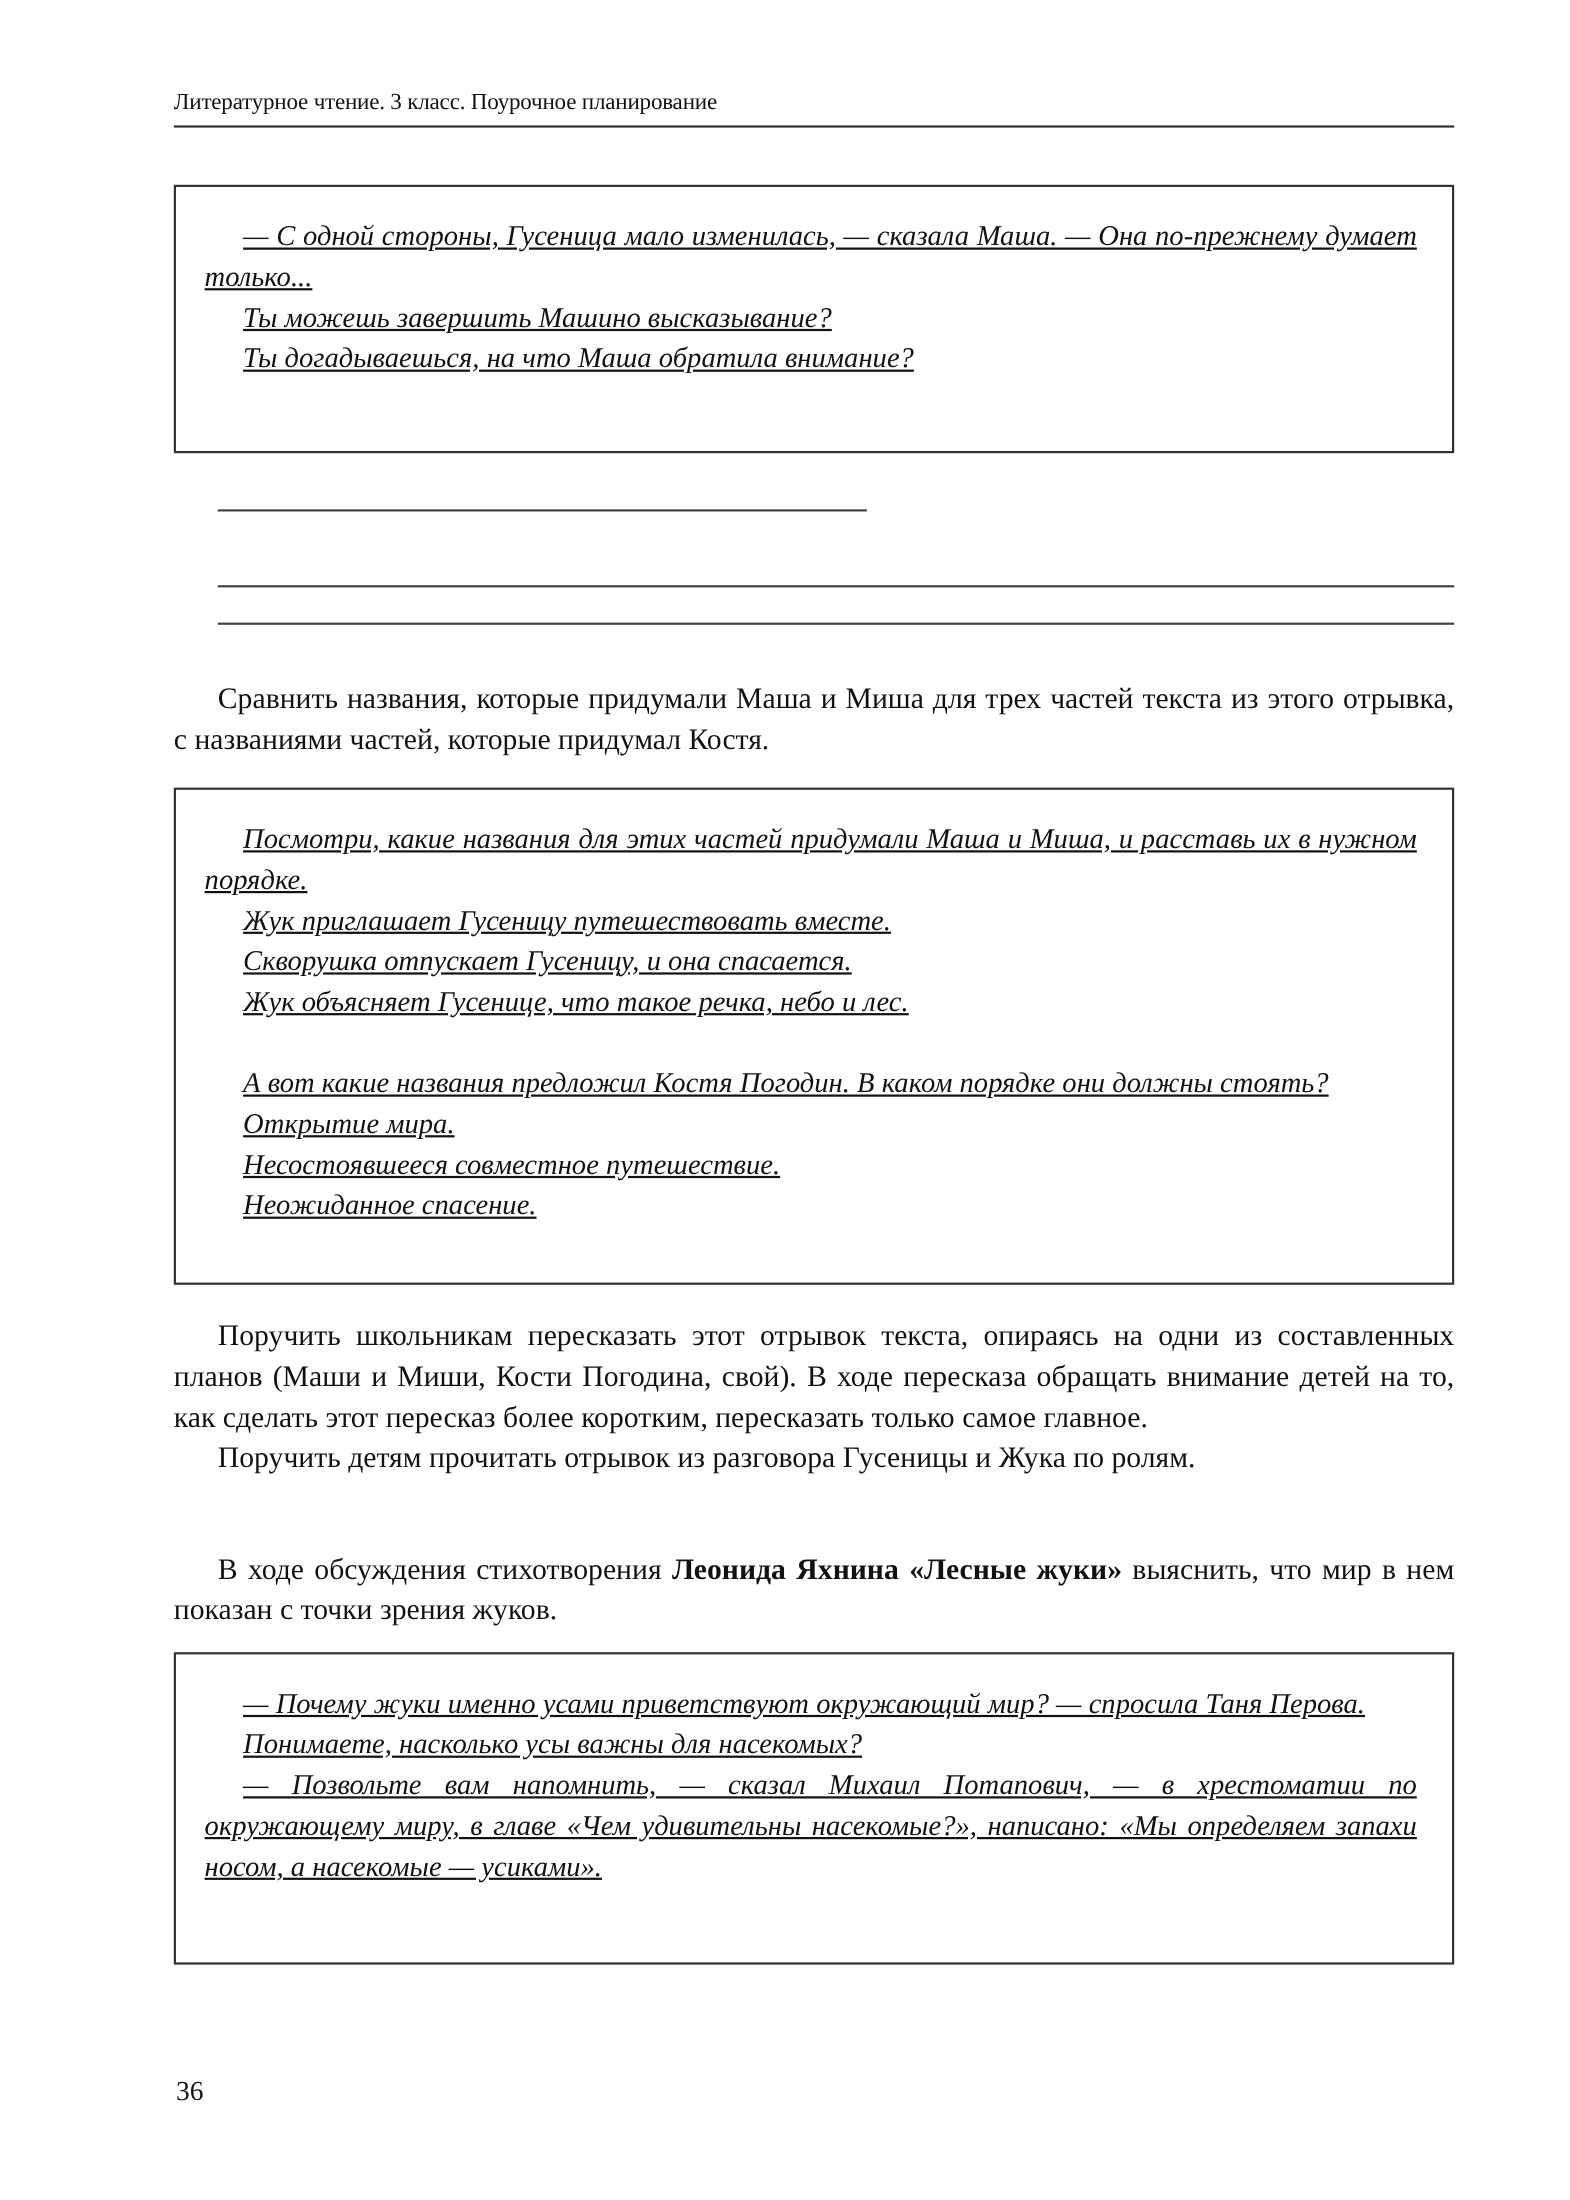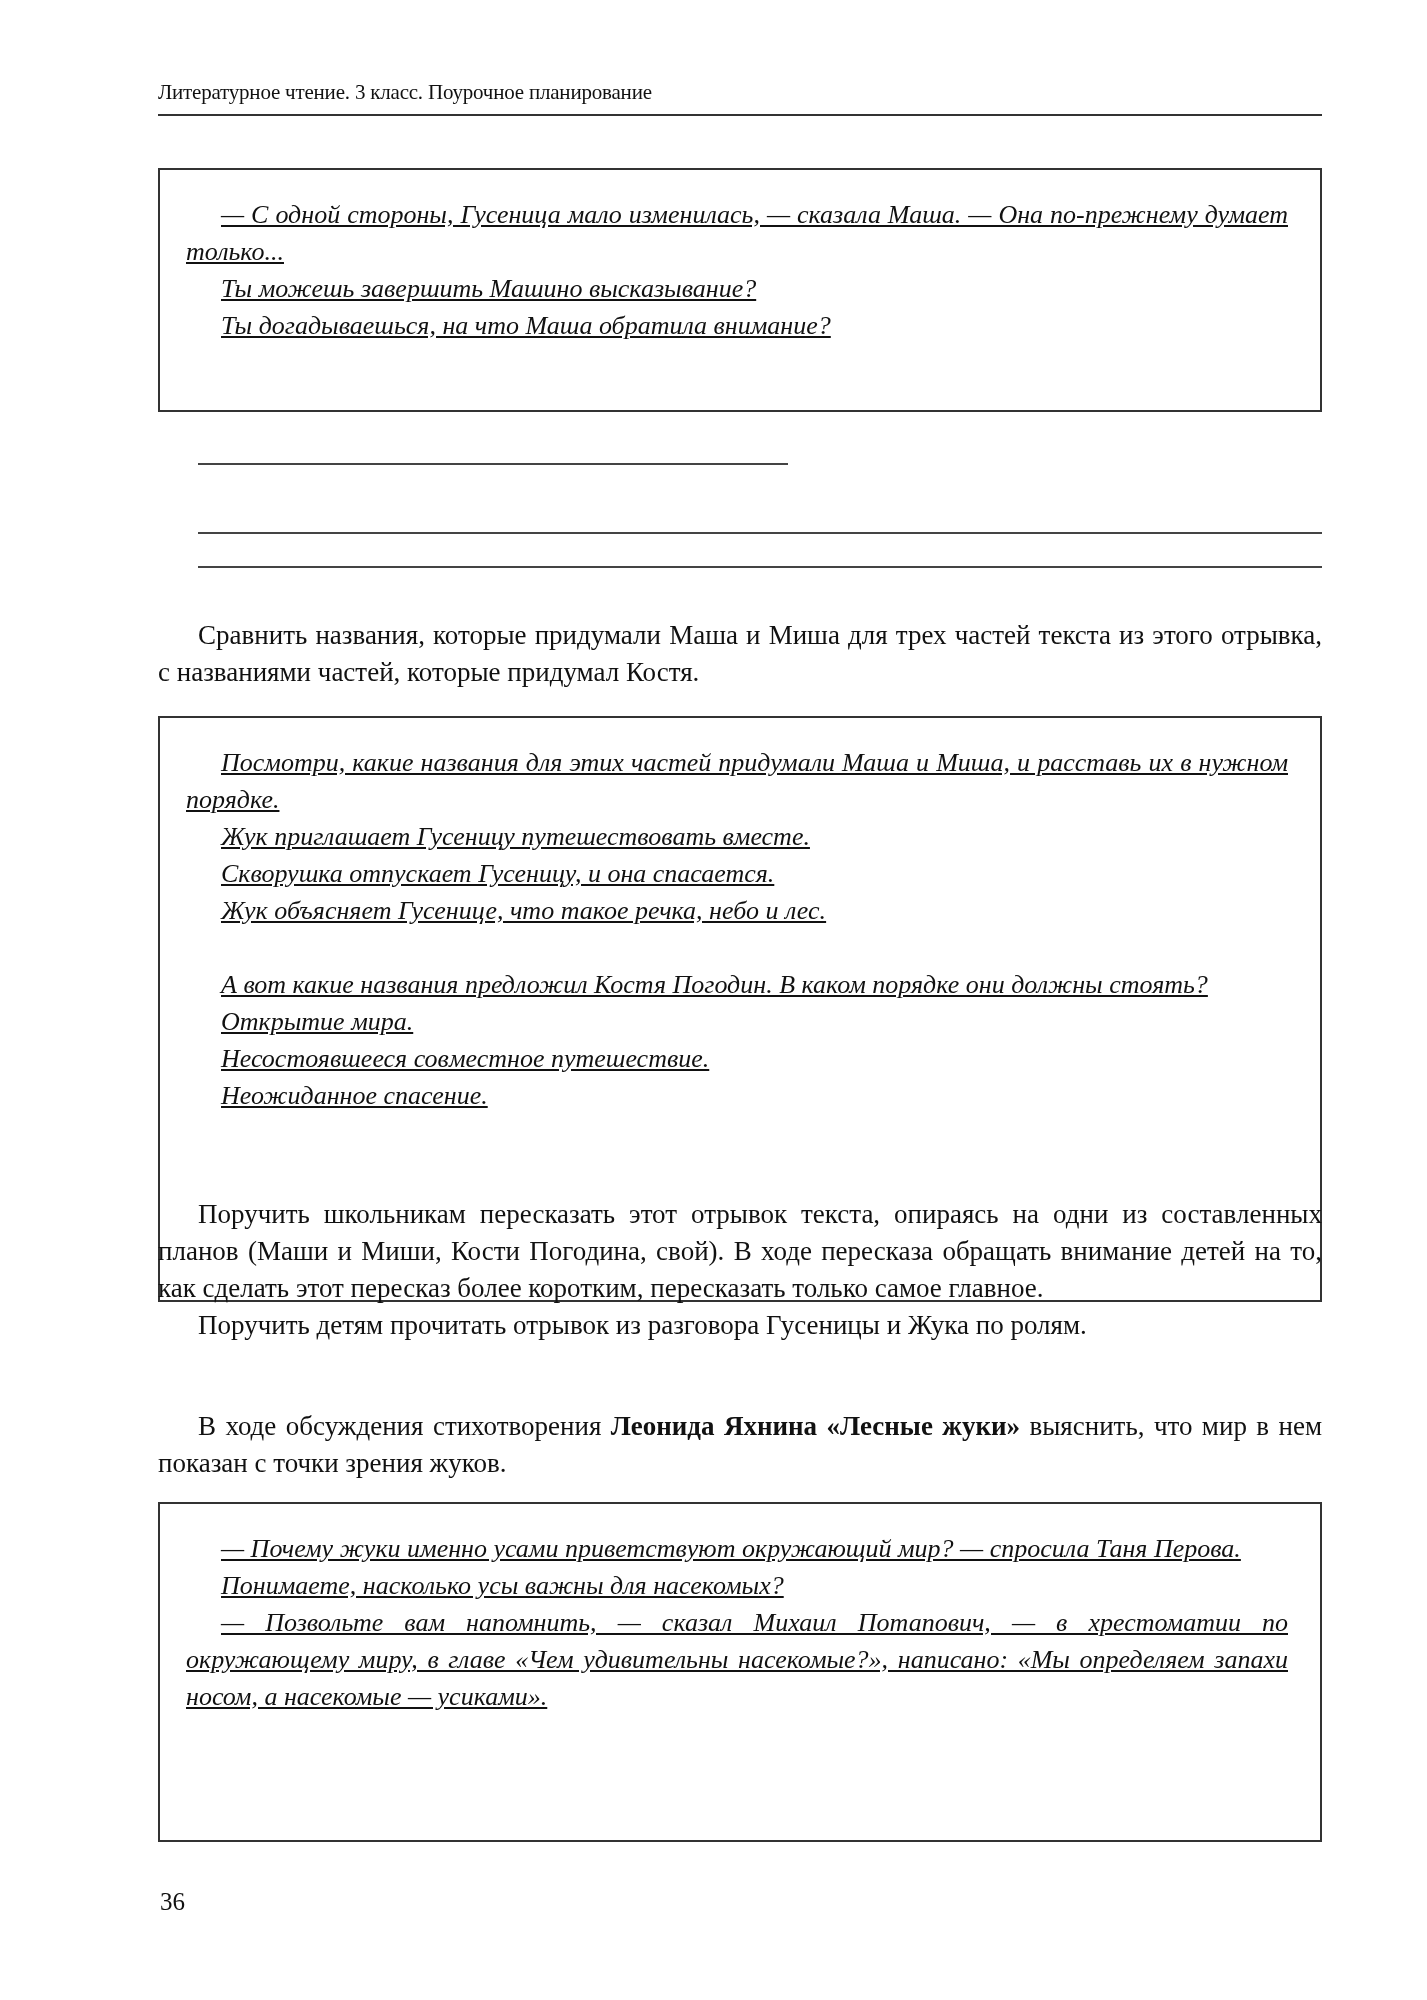--- a/index.html
+++ b/index.html
@@ -16,22 +16,22 @@
     border-top: 2px solid #333;
   }
   .box {
     position: absolute; left: 158px; width: 1164px; box-sizing: border-box;
     border: 2px solid #333; padding: 0 32px 0 26px;
     font-style: italic; font-size: 26px; line-height: 37px; text-decoration: underline;
   }
   .box p { margin: 0; text-indent: 35px; text-align: justify; }
   .box p.gap { margin-top: 37px; }
   .box1 { top: 168px; height: 244px; padding-top: 26px; }
-  .box2 { top: 716px; height: 586px; padding-top: 26px; }
-  .box3 { top: 1502px; height: 340px; padding-top: 26px; }
+  .box2 { top: 716px; height: 452px; padding-top: 26px; }
+  .box3 { top: 1502px; height: 284px; padding-top: 26px; }
   .block {
     position: absolute; left: 158px; width: 1164px;
     font-size: 27px; line-height: 37px;
   }
   .block p { margin: 0; text-indent: 40px; text-align: justify; }
   .it { font-style: italic; font-size: 26px; }
   .names { top: 438px; }
   .fill-line { display: inline-block; border-bottom: 2px solid #444; height: 22px; vertical-align: baseline; }
   .line-extra {
     position: absolute; left: 198px; width: 1124px; height: 0;

